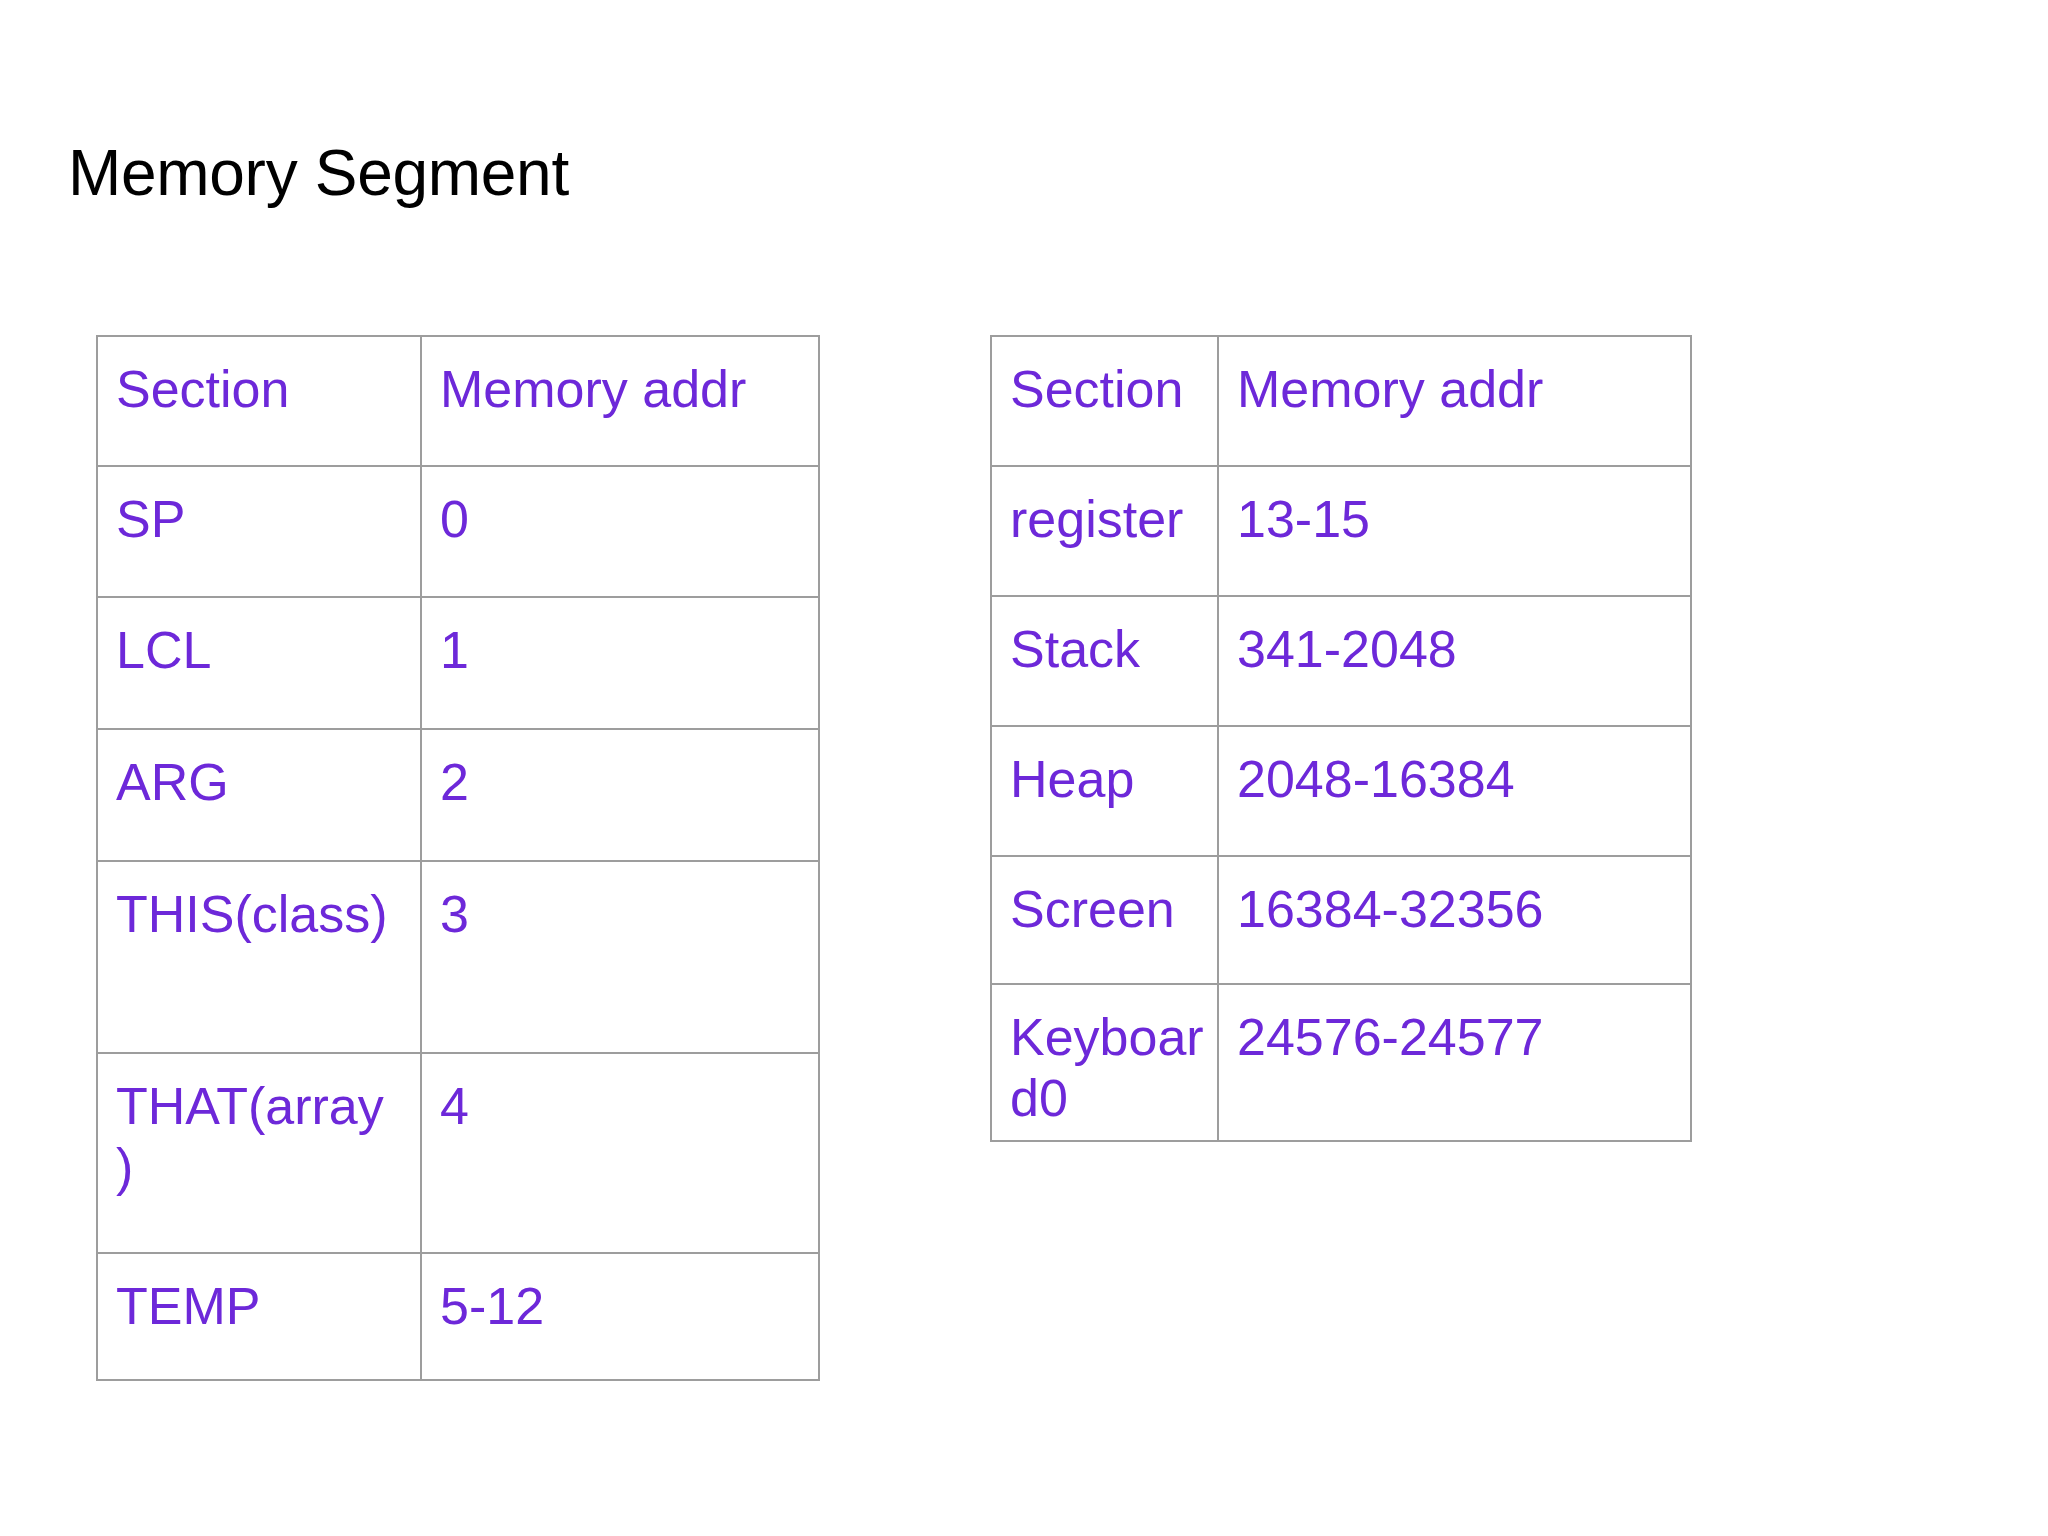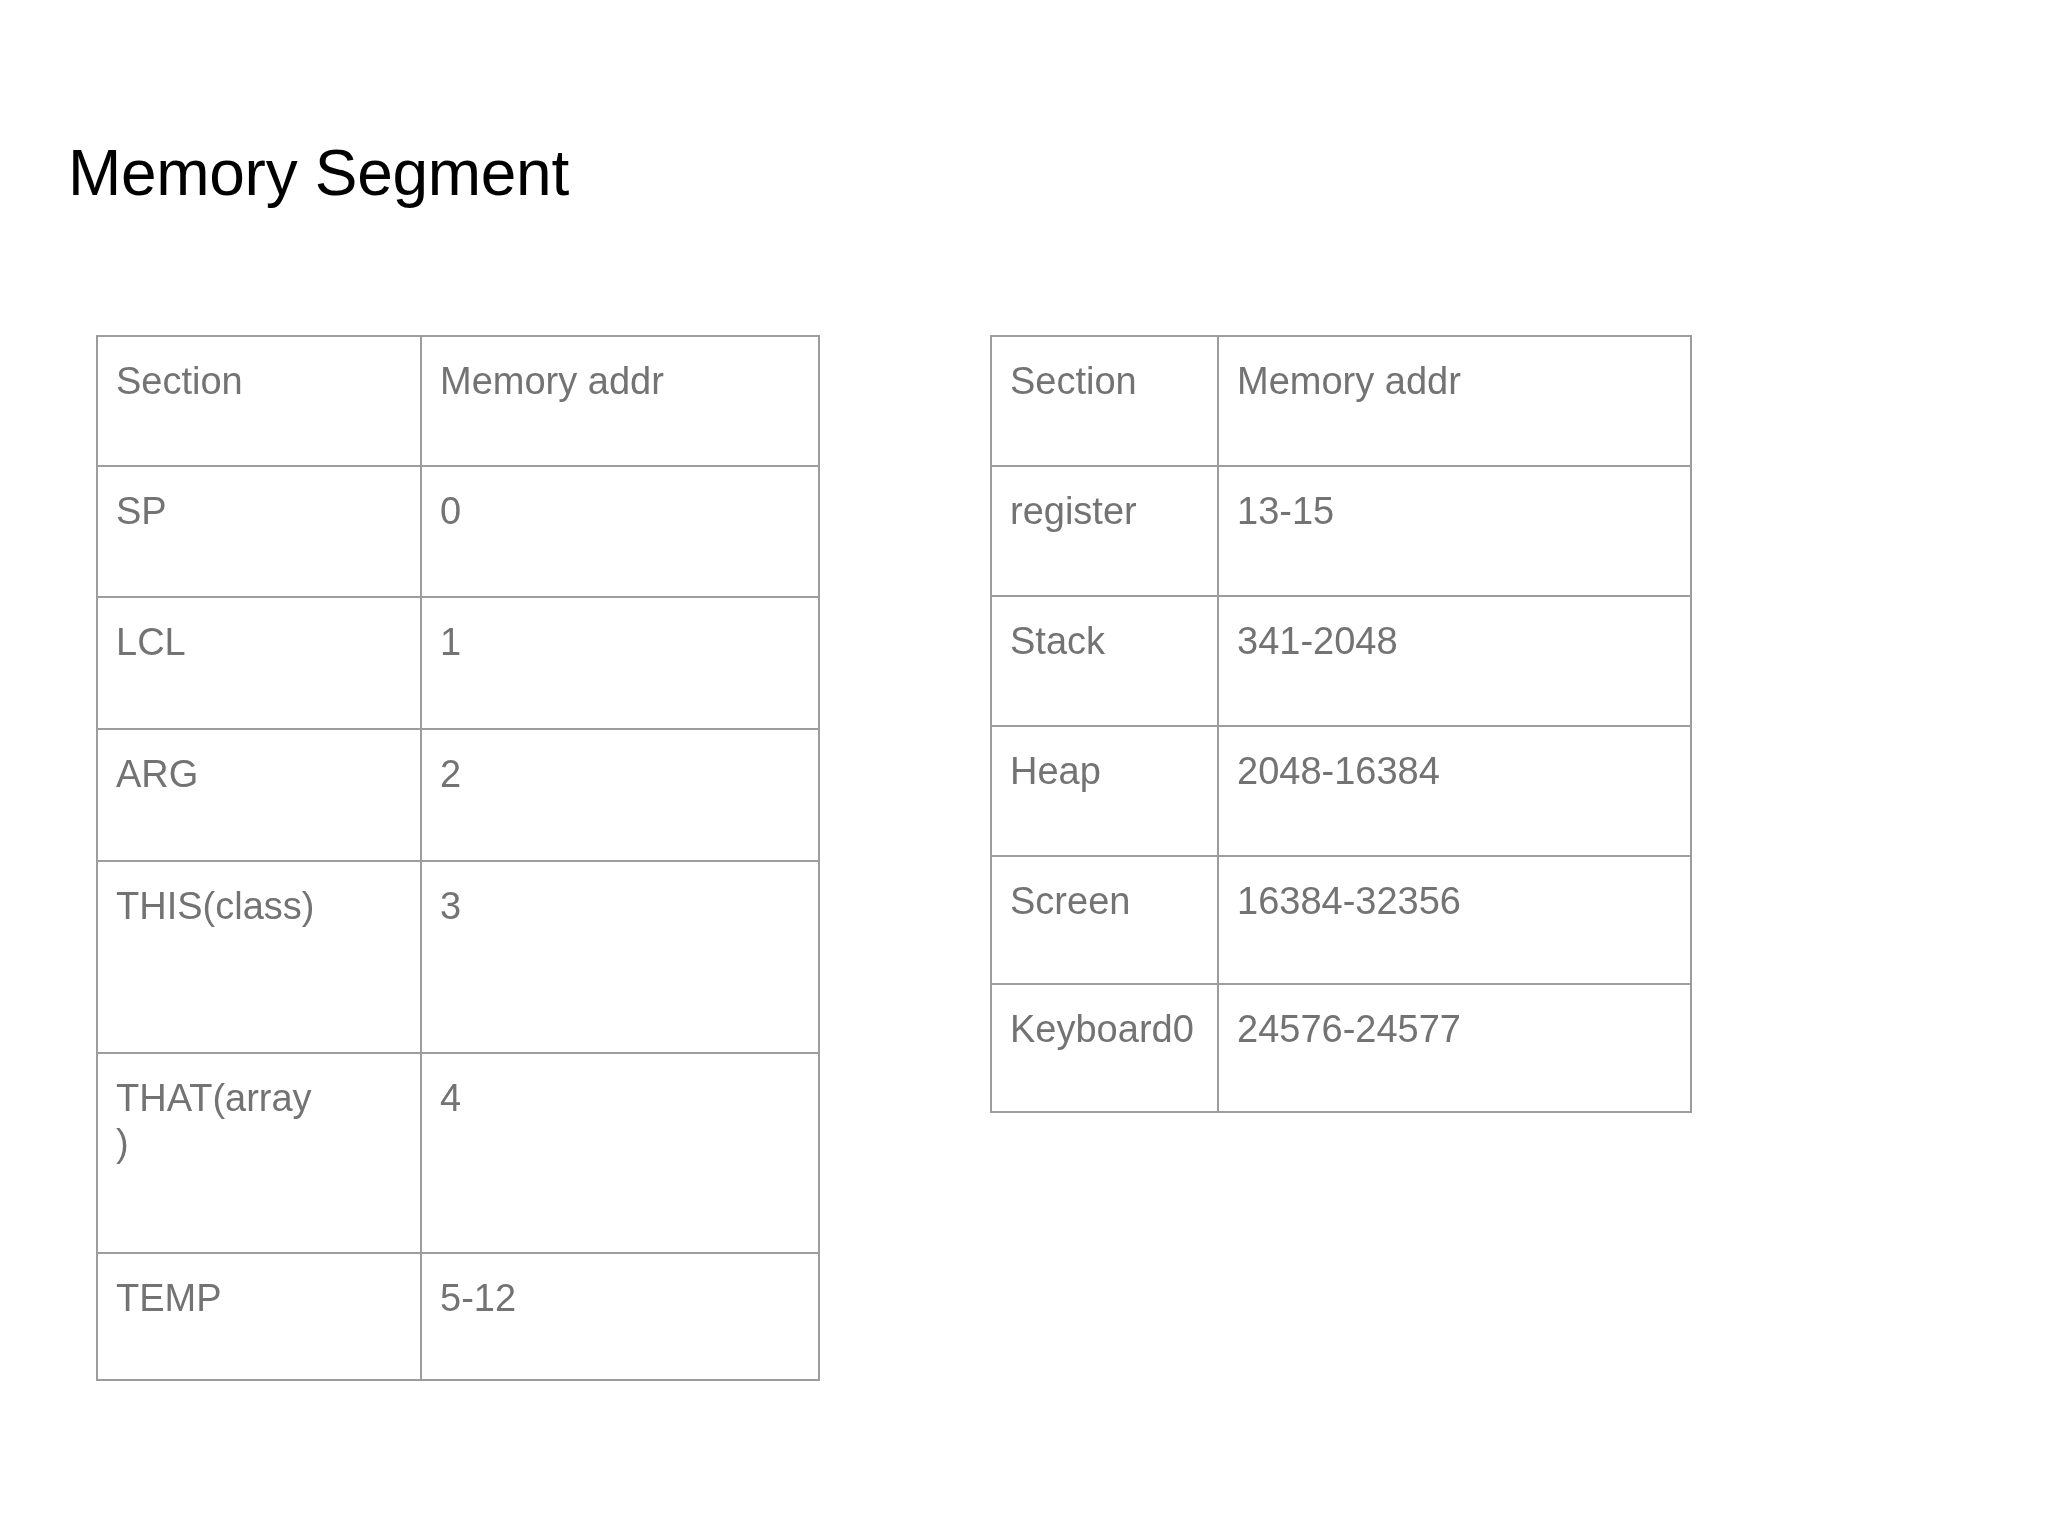--- a/index.html
+++ b/index.html
@@ -35,23 +35,23 @@
     color: #000000;
     white-space: nowrap;
     margin-top: 27px;
   }
 
   
   .mem-table {
     position: absolute;
     border-collapse: collapse;
     table-layout: fixed;
-    font-size: 38px;
+    font-size: 52px;
     line-height: 1.18;
-    color: #737373;
+    color: #6d28d9;
   }
   .mem-table td {
     border: 2px solid #9d9d9d;
     vertical-align: top;
     padding: 22px 10px 10px 18px;
     font-weight: 400;
     word-wrap: break-word;
     overflow-wrap: break-word;
   }
 

